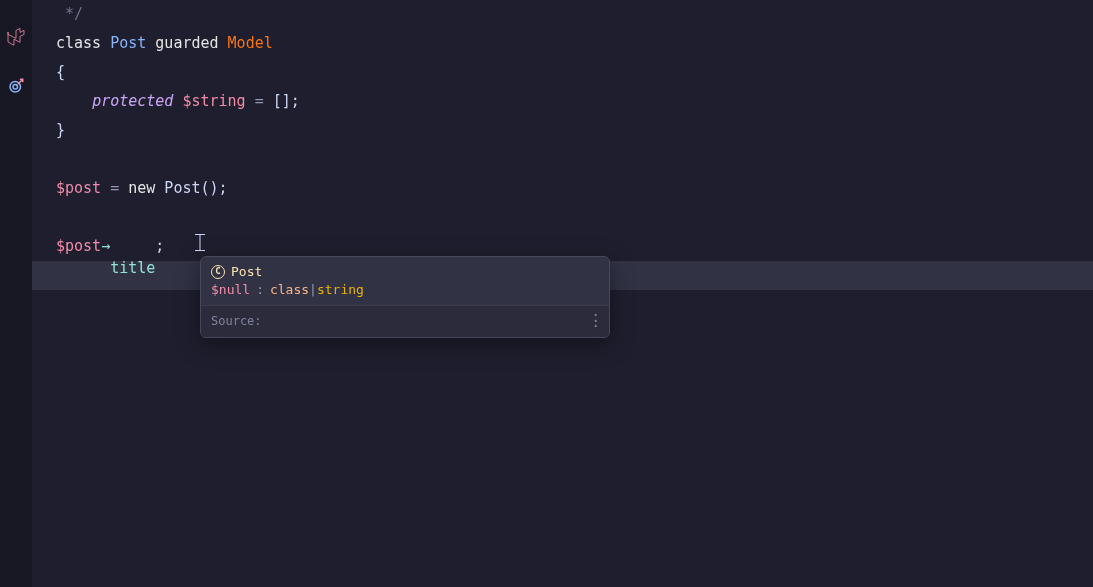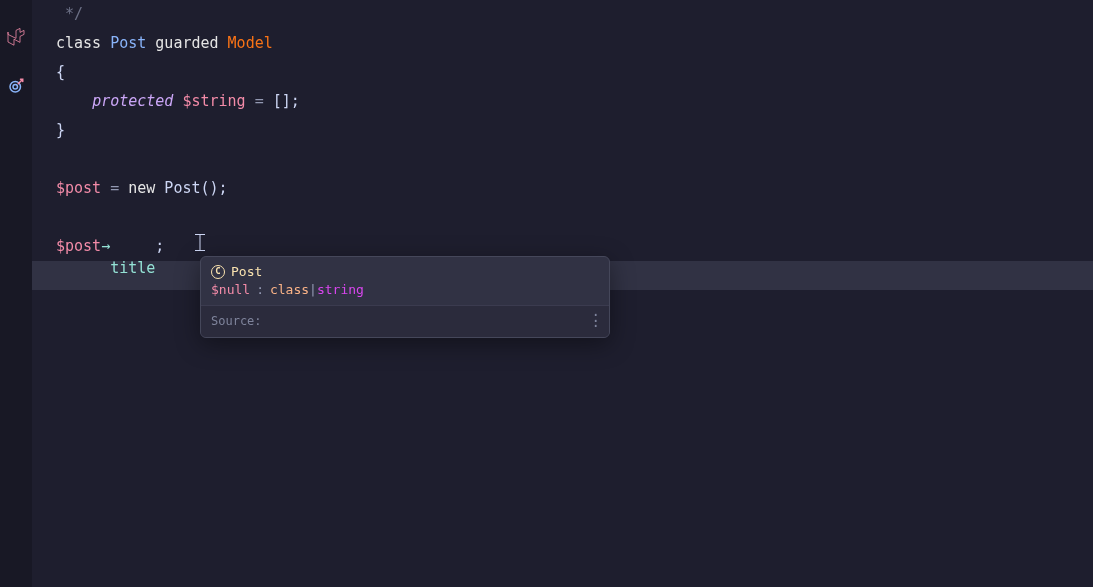--- a/index.html
+++ b/index.html
@@ -128,21 +128,21 @@
   }
   .tooltip-source-left {
     display: flex;
     gap: 5px;
     align-items: baseline;
   }
   .tooltip-classname { color: #f9e2af; }
   .tooltip-var { color: #f38ba8; }
   .tooltip-null { color: #fab387; }
   .tooltip-pipe { color: #9399b2; }
-  .tooltip-string { color: #d946ef; }
+  .tooltip-string { color: #eab308; }
   .tooltip-colon { color: #9399b2; }
   .tooltip-path { color: #bac2de; }
   .c-icon {
     display: inline-flex;
     width: 14px;
     height: 14px;
     border: 1.5px solid #f9e2af;
     border-radius: 50%;
     align-items: center;
     justify-content: center;

